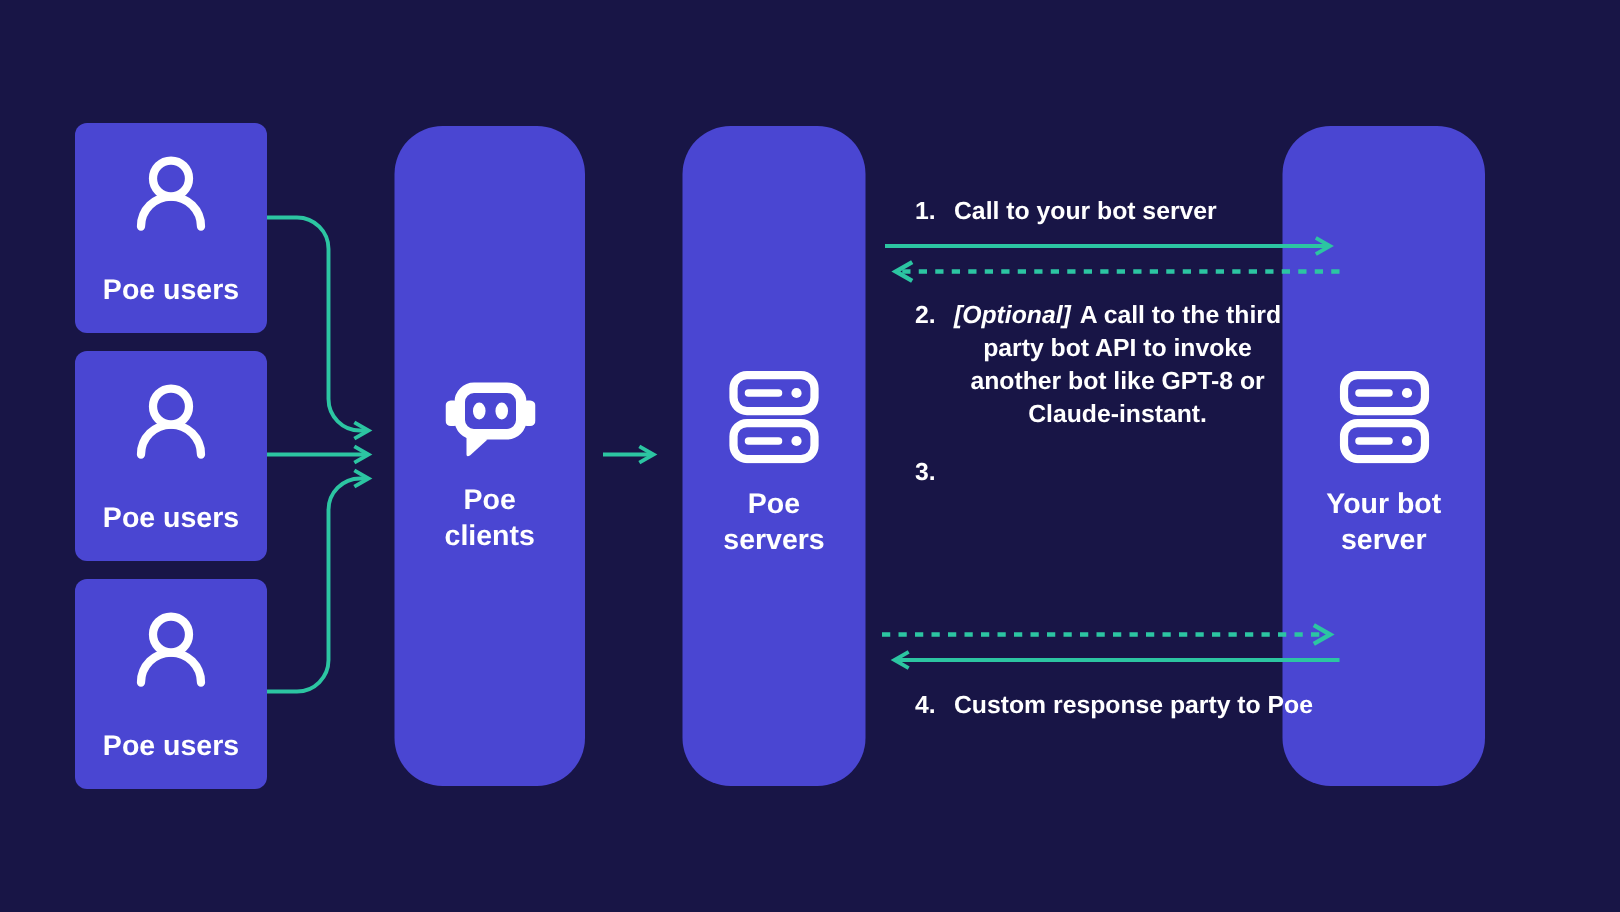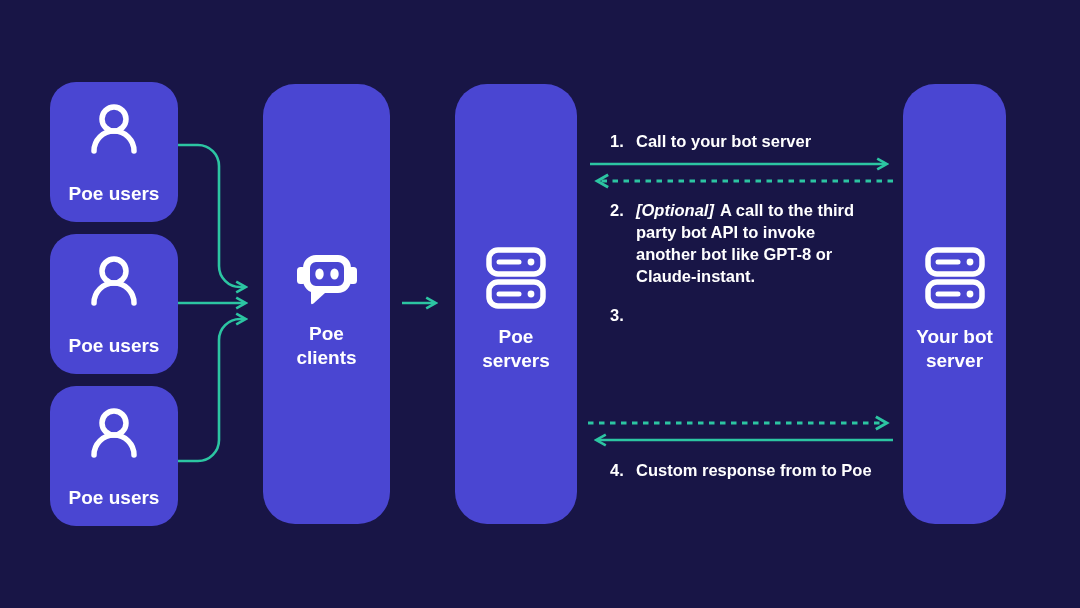--- a/index.html
+++ b/index.html
@@ -14,21 +14,21 @@
     position: relative;
     width: 1080px;
     height: 608px;
     background: var(--background);
     overflow: hidden;
     font-family: "Liberation Sans", sans-serif;
   }
   .node {
     position: absolute;
     background: var(--node);
-    border-radius: 26px;
+    border-radius: 8px;
     color: var(--text);
     display: flex;
     flex-direction: column;
     align-items: center;
     justify-content: space-between;
   }
   .node-label {
     font-weight: 700;
     font-size: 19px;
     line-height: 24px;
@@ -45,41 +45,41 @@
   .tall-box {
     top: 84px;
     height: 440px;
     border-radius: 32px;
     justify-content: center;
     padding-top: 12px;
     gap: 16px;
   }
   #clients-box { left: 263px; width: 127px; }
   #servers-box { left: 455px; width: 122px; }
-  #bot-server-box { left: 903px; width: 103px; }
+  #bot-server-box { left: 855px; width: 135px; }
   .icon-wrap { display: flex; align-items: center; justify-content: center; }
   svg.overlay {
     position: absolute;
     left: 0; top: 0;
     width: 1080px; height: 608px;
     pointer-events: none;
   }
   .arrow { stroke: var(--accent); fill: none; stroke-width: 2.6px; }
   .arrow.dashed { stroke-dasharray: 5.5 5.5; stroke-width: 3px; }
   .arrowhead-path { stroke: var(--accent); fill: none; }
   .annotation {
     position: absolute;
     display: flex;
     color: var(--text);
     font-weight: 700;
     font-size: 16.5px;
     line-height: 22px;
   }
   .annotation .num { width: 20px; flex: none; margin-right: 6px; }
-  .annotation .ann-text { white-space: pre-line; }
+  .annotation .ann-text { white-space: pre-line; text-align: center; }
   .annotation em { font-style: italic; margin-right: 6px; font-weight: 700; }
 </style>
 </head>
 <body>
 
 <div class="canvas">
 
   <div class="node user-box" id="user-box-1">
     <span class="icon-wrap">
       <svg width="56" height="56" viewBox="0 0 56 56">
@@ -186,16 +186,16 @@
 another bot like GPT-8 or
 Claude-instant.</span></div>
   </div>
 
   <div class="annotation" style="left:610px; top:304px;">
     <span class="num">3.</span>
   </div>
 
   <div class="annotation" style="left:610px; top:459px;">
     <span class="num">4.</span>
-    <div class="ann-text">Custom response from to Poe</div>
+    <div class="ann-text">Custom response party to Poe</div>
   </div>
 
 </div>
 
 </body></html>

